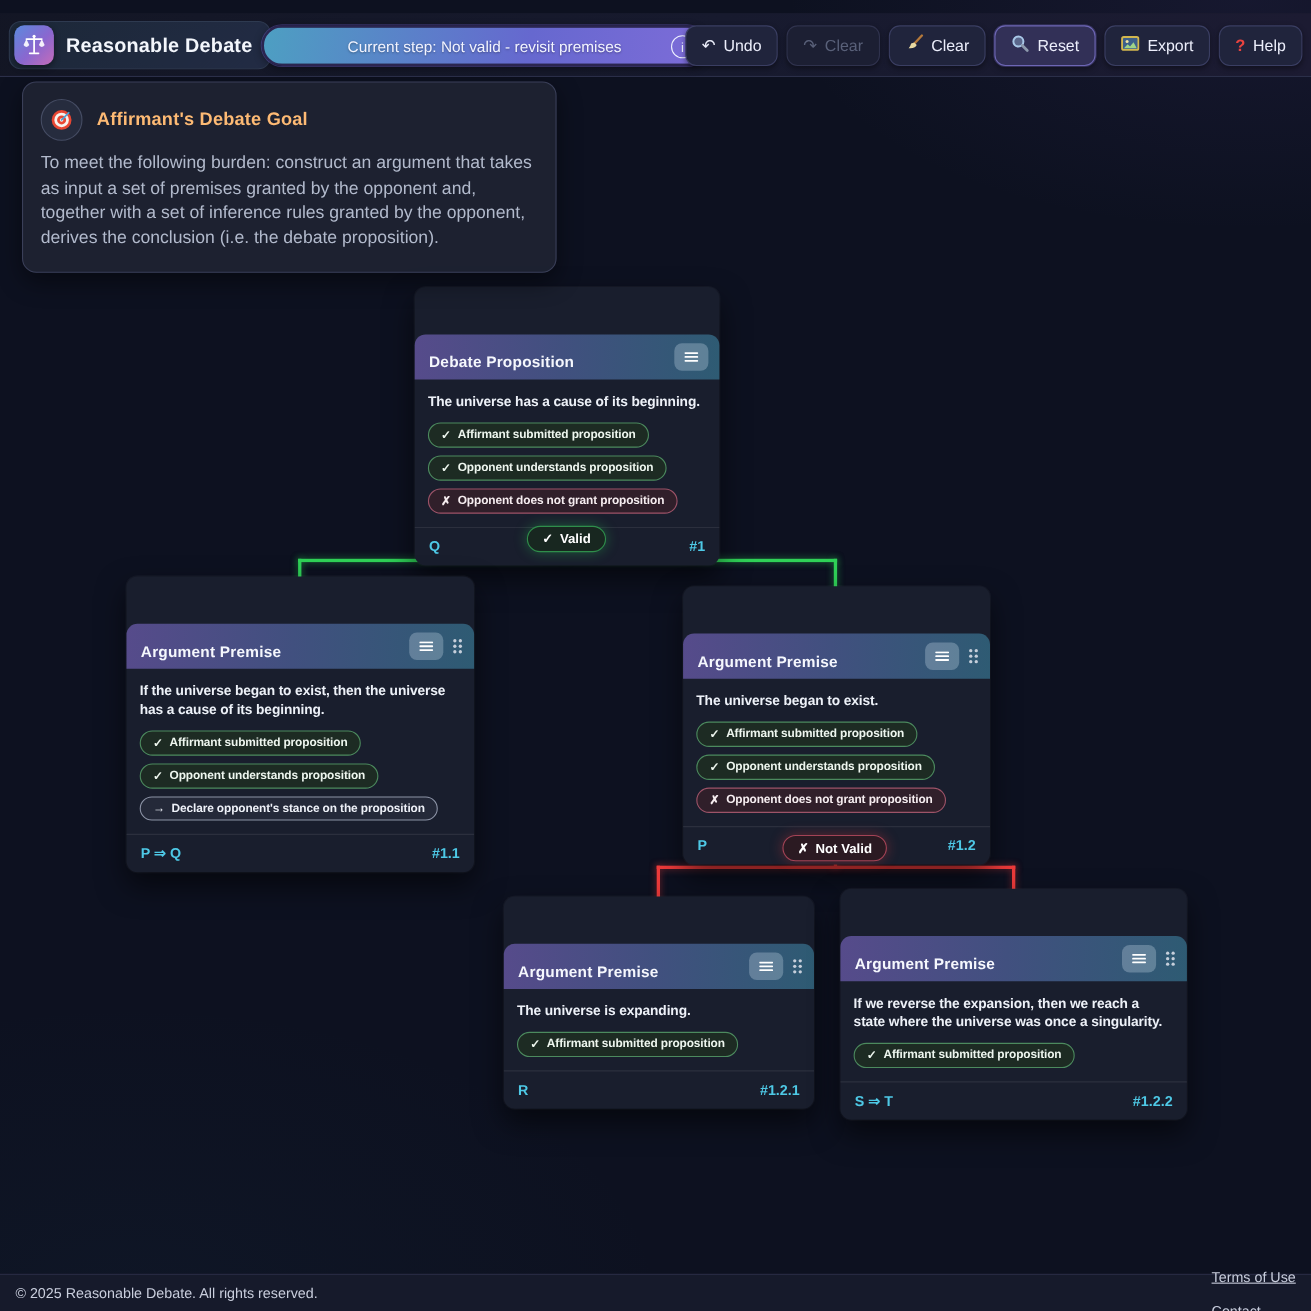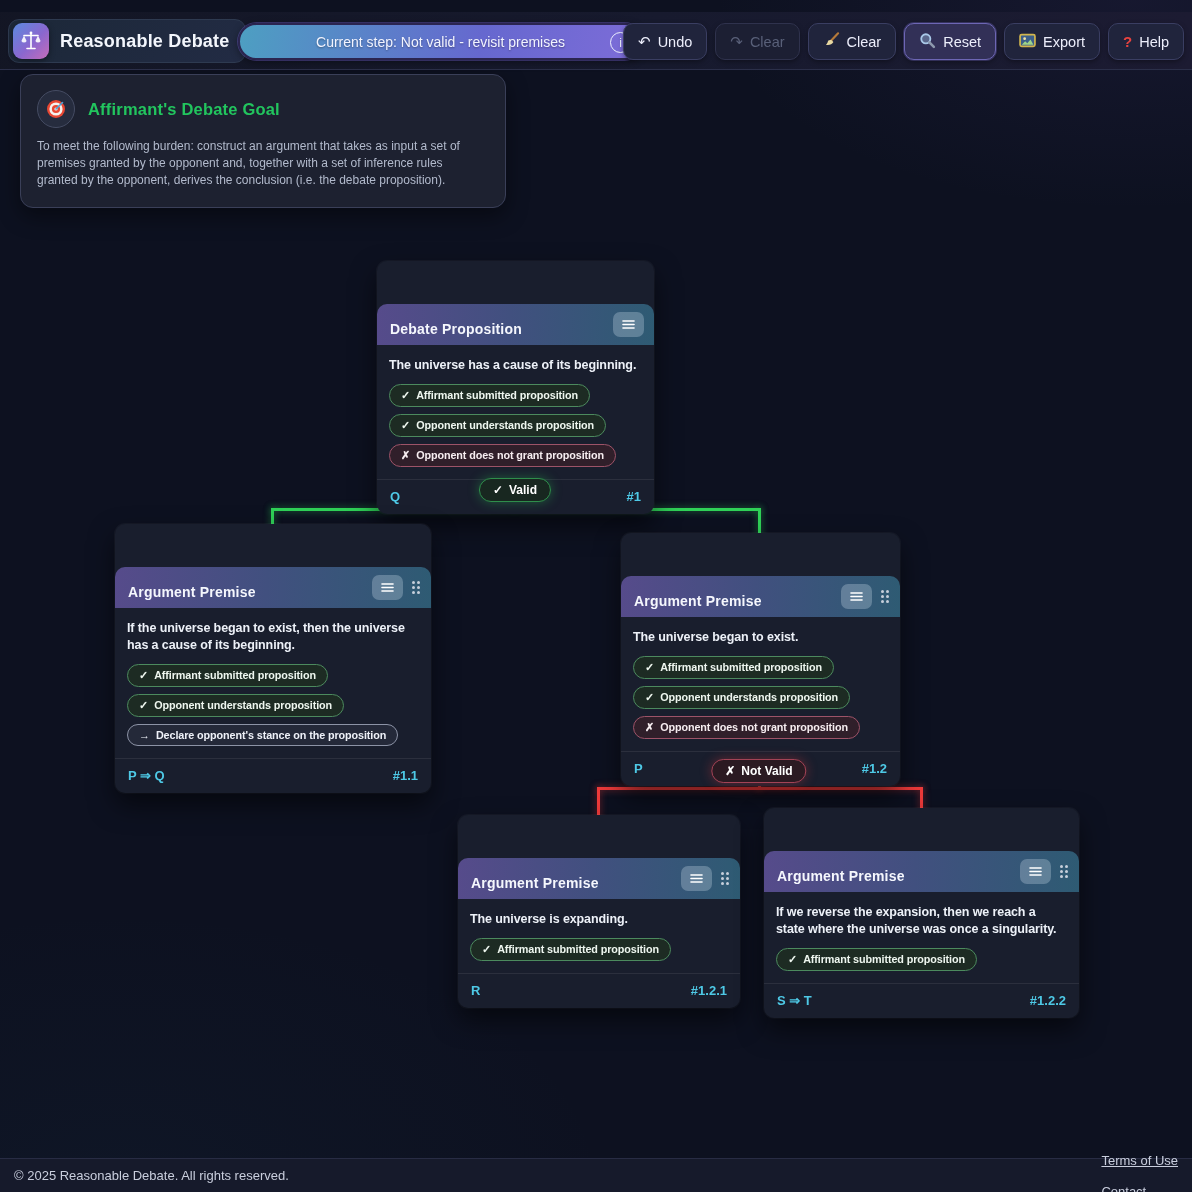--- a/index.html
+++ b/index.html
@@ -79,22 +79,22 @@
     box-shadow:0 8px 22px rgba(0,0,0,.45);
     padding:15px 20px 18px 16px;
     z-index:5;
   }
   .goal-head { display:flex; align-items:center; gap:13px; }
   .goal-ic {
     width:38px; height:38px; border-radius:50%;
     background:#262c3e; border:1px solid #454c63;
     display:flex; align-items:center; justify-content:center;
   }
-  .goal-title { font-size:16.5px; font-weight:bold; color:#22c55e; letter-spacing:.2px; }
-  .goal-body { margin-top:10px; font-size:12px; line-height:1.42; color:#b2bacc; }
+  .goal-title { font-size:16.5px; font-weight:bold; color:#fdba74; letter-spacing:.2px; }
+  .goal-body { margin-top:10px; font-size:16px; line-height:1.42; color:#b2bacc; }
 
   
   .node {
     position:absolute;
     background:#191e2d;
     border-radius:10px;
     box-shadow:0 12px 26px rgba(0,0,0,.55), 0 0 0 1px rgba(255,255,255,.04);
     z-index:2;
   }
   .node-header {

